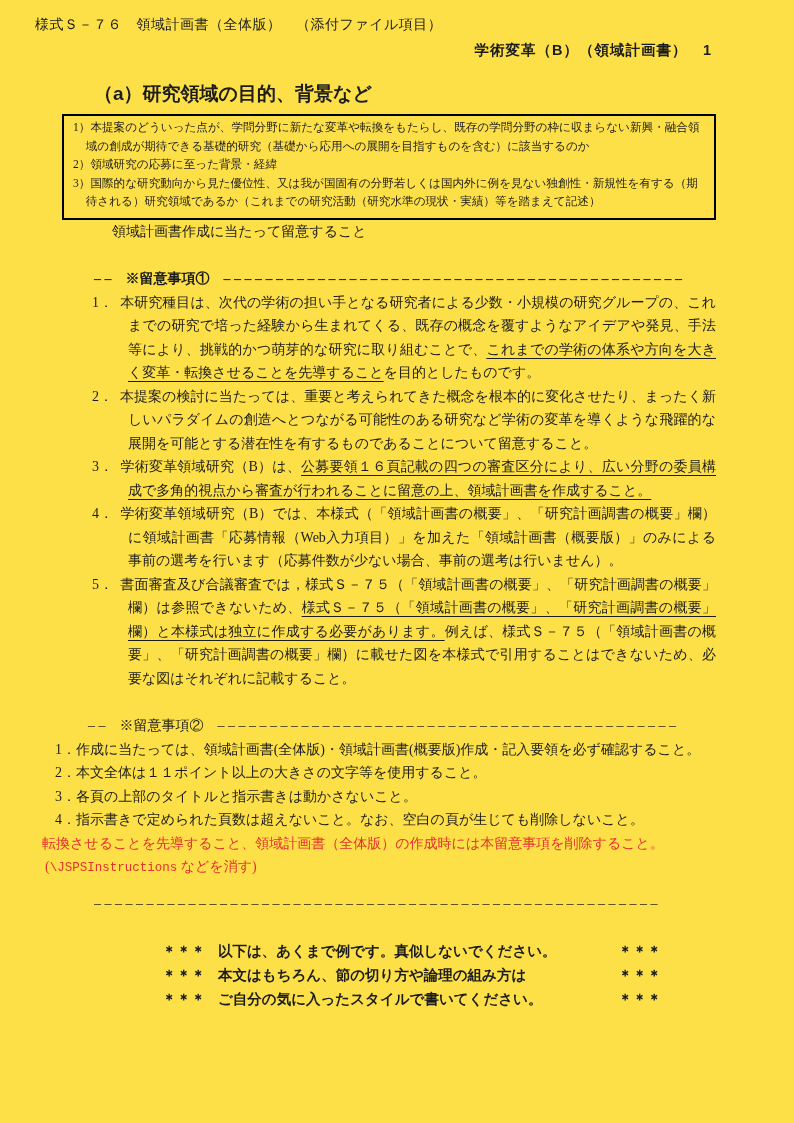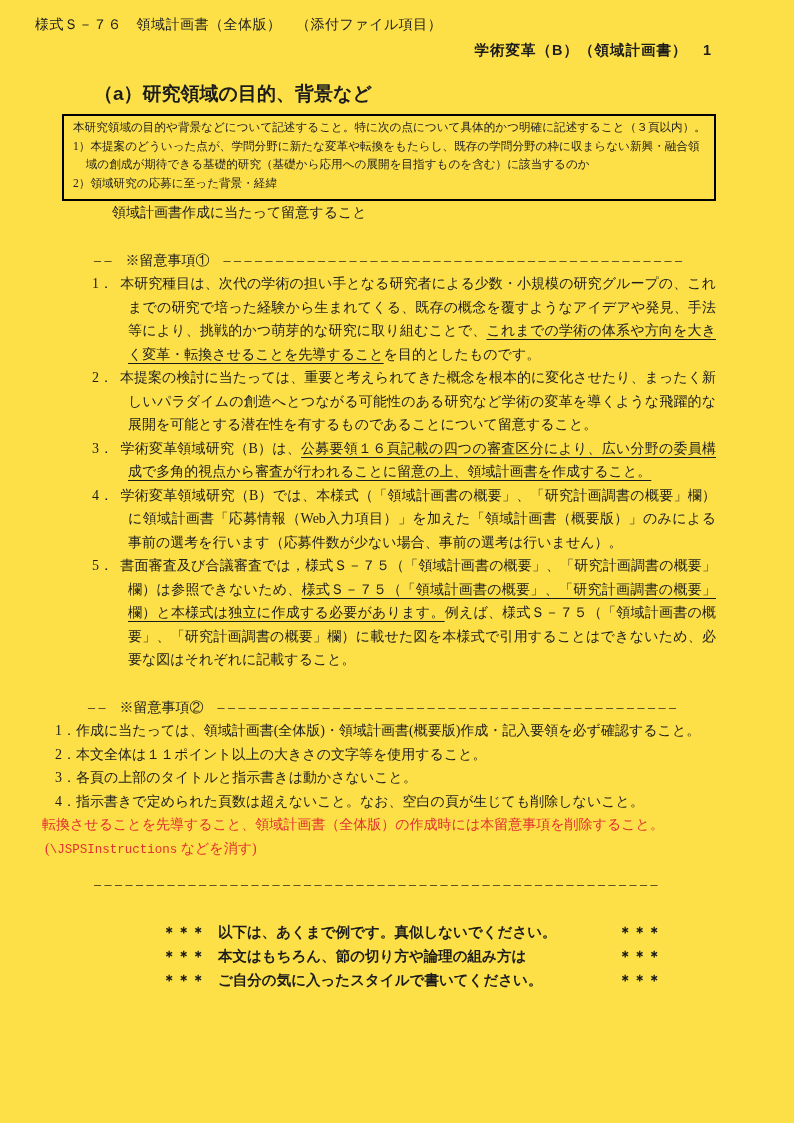--- a/index.html
+++ b/index.html
@@ -49,21 +49,21 @@
     line-height:18.6px;
   }
   .inst-box .intro{ }
   .inst-box .b-item{
     padding-left:1.1em;
     text-indent:-1.1em;
   }
   .note-line{ line-height:23.5px; }
   .n0-header{ margin:13px 0 0 64px; white-space:nowrap; }
   .n0-sub{ margin-left:82px; }
-  .n1-header{ margin:24px 0 0 64px; white-space:nowrap; }
+  .n1-header{ margin:24px 0 0 64px; white-space:nowrap;font-weight:bold; }
   .n1-items{ margin-left:98px; width:588px; }
   .n1-item{
     padding-left:0; text-indent:-36px;
     line-height:23.5px;
     text-align:justify;
   }
   .n1-item .num{ padding-right:7px; }
   .seg-underline{
     text-decoration:underline;
     text-underline-offset:4px;
@@ -112,23 +112,23 @@
 <body>
 
 <div class="page">
 
   <div class="hdr-left">様式Ｓ－７６　領域計画書（全体版）　（添付ファイル項目）</div>
   <div class="hdr-right">学術変革（B）（領域計画書）　1</div>
 
   <div class="section-title">（a）研究領域の目的、背景など</div>
 
   <div class="inst-box">
-    <div class="intro">本研究領域の目的や背景などについて記述すること。特に次の点について具体的かつ明確に記述すること（３頁以内）。</div>
     <div class="b-item">1）本提案のどういった点が、学問分野に新たな変革や転換をもたらし、既存の学問分野の枠に収まらない新興・融合領域の創成が期待できる基礎的研究（基礎から応用への展開を目指すものを含む）に該当するのか</div>
     <div class="b-item">2）領域研究の応募に至った背景・経緯</div>
+    <div class="b-item">3）国際的な研究動向から見た優位性、又は我が国固有の分野若しくは国内外に例を見ない独創性・新規性を有する（期待される）研究領域であるか（これまでの研究活動（研究水準の現状・実績）等を踏まえて記述）</div>
   </div>
 
   <div class="note-line n0-sub">領域計画書作成に当たって留意すること</div>
 
   <div class="note-line n1-header">– –　※留意事項①　– – – – – – – – – – – – – – – – – – – – – – – – – – – – – – – – – – – – – – – – – – – –</div>
 
   <div class="n1-items">
     <div class="n1-item">
       <span class="num">1．</span><span><span class="seg-plain">本研究種目は、次代の学術の担い手となる研究者による少数・小規模の研究グループの、これまでの研究で培った経験から生まれてくる、既存の概念を覆すようなアイデアや発見、手法等により、挑戦的かつ萌芽的な研究に取り組むことで、</span><span class="seg-underline">これまでの学術の体系や方向を大きく変革・転換させることを先導すること</span><span class="seg-plain">を目的としたものです。</span></span>
     </div>

